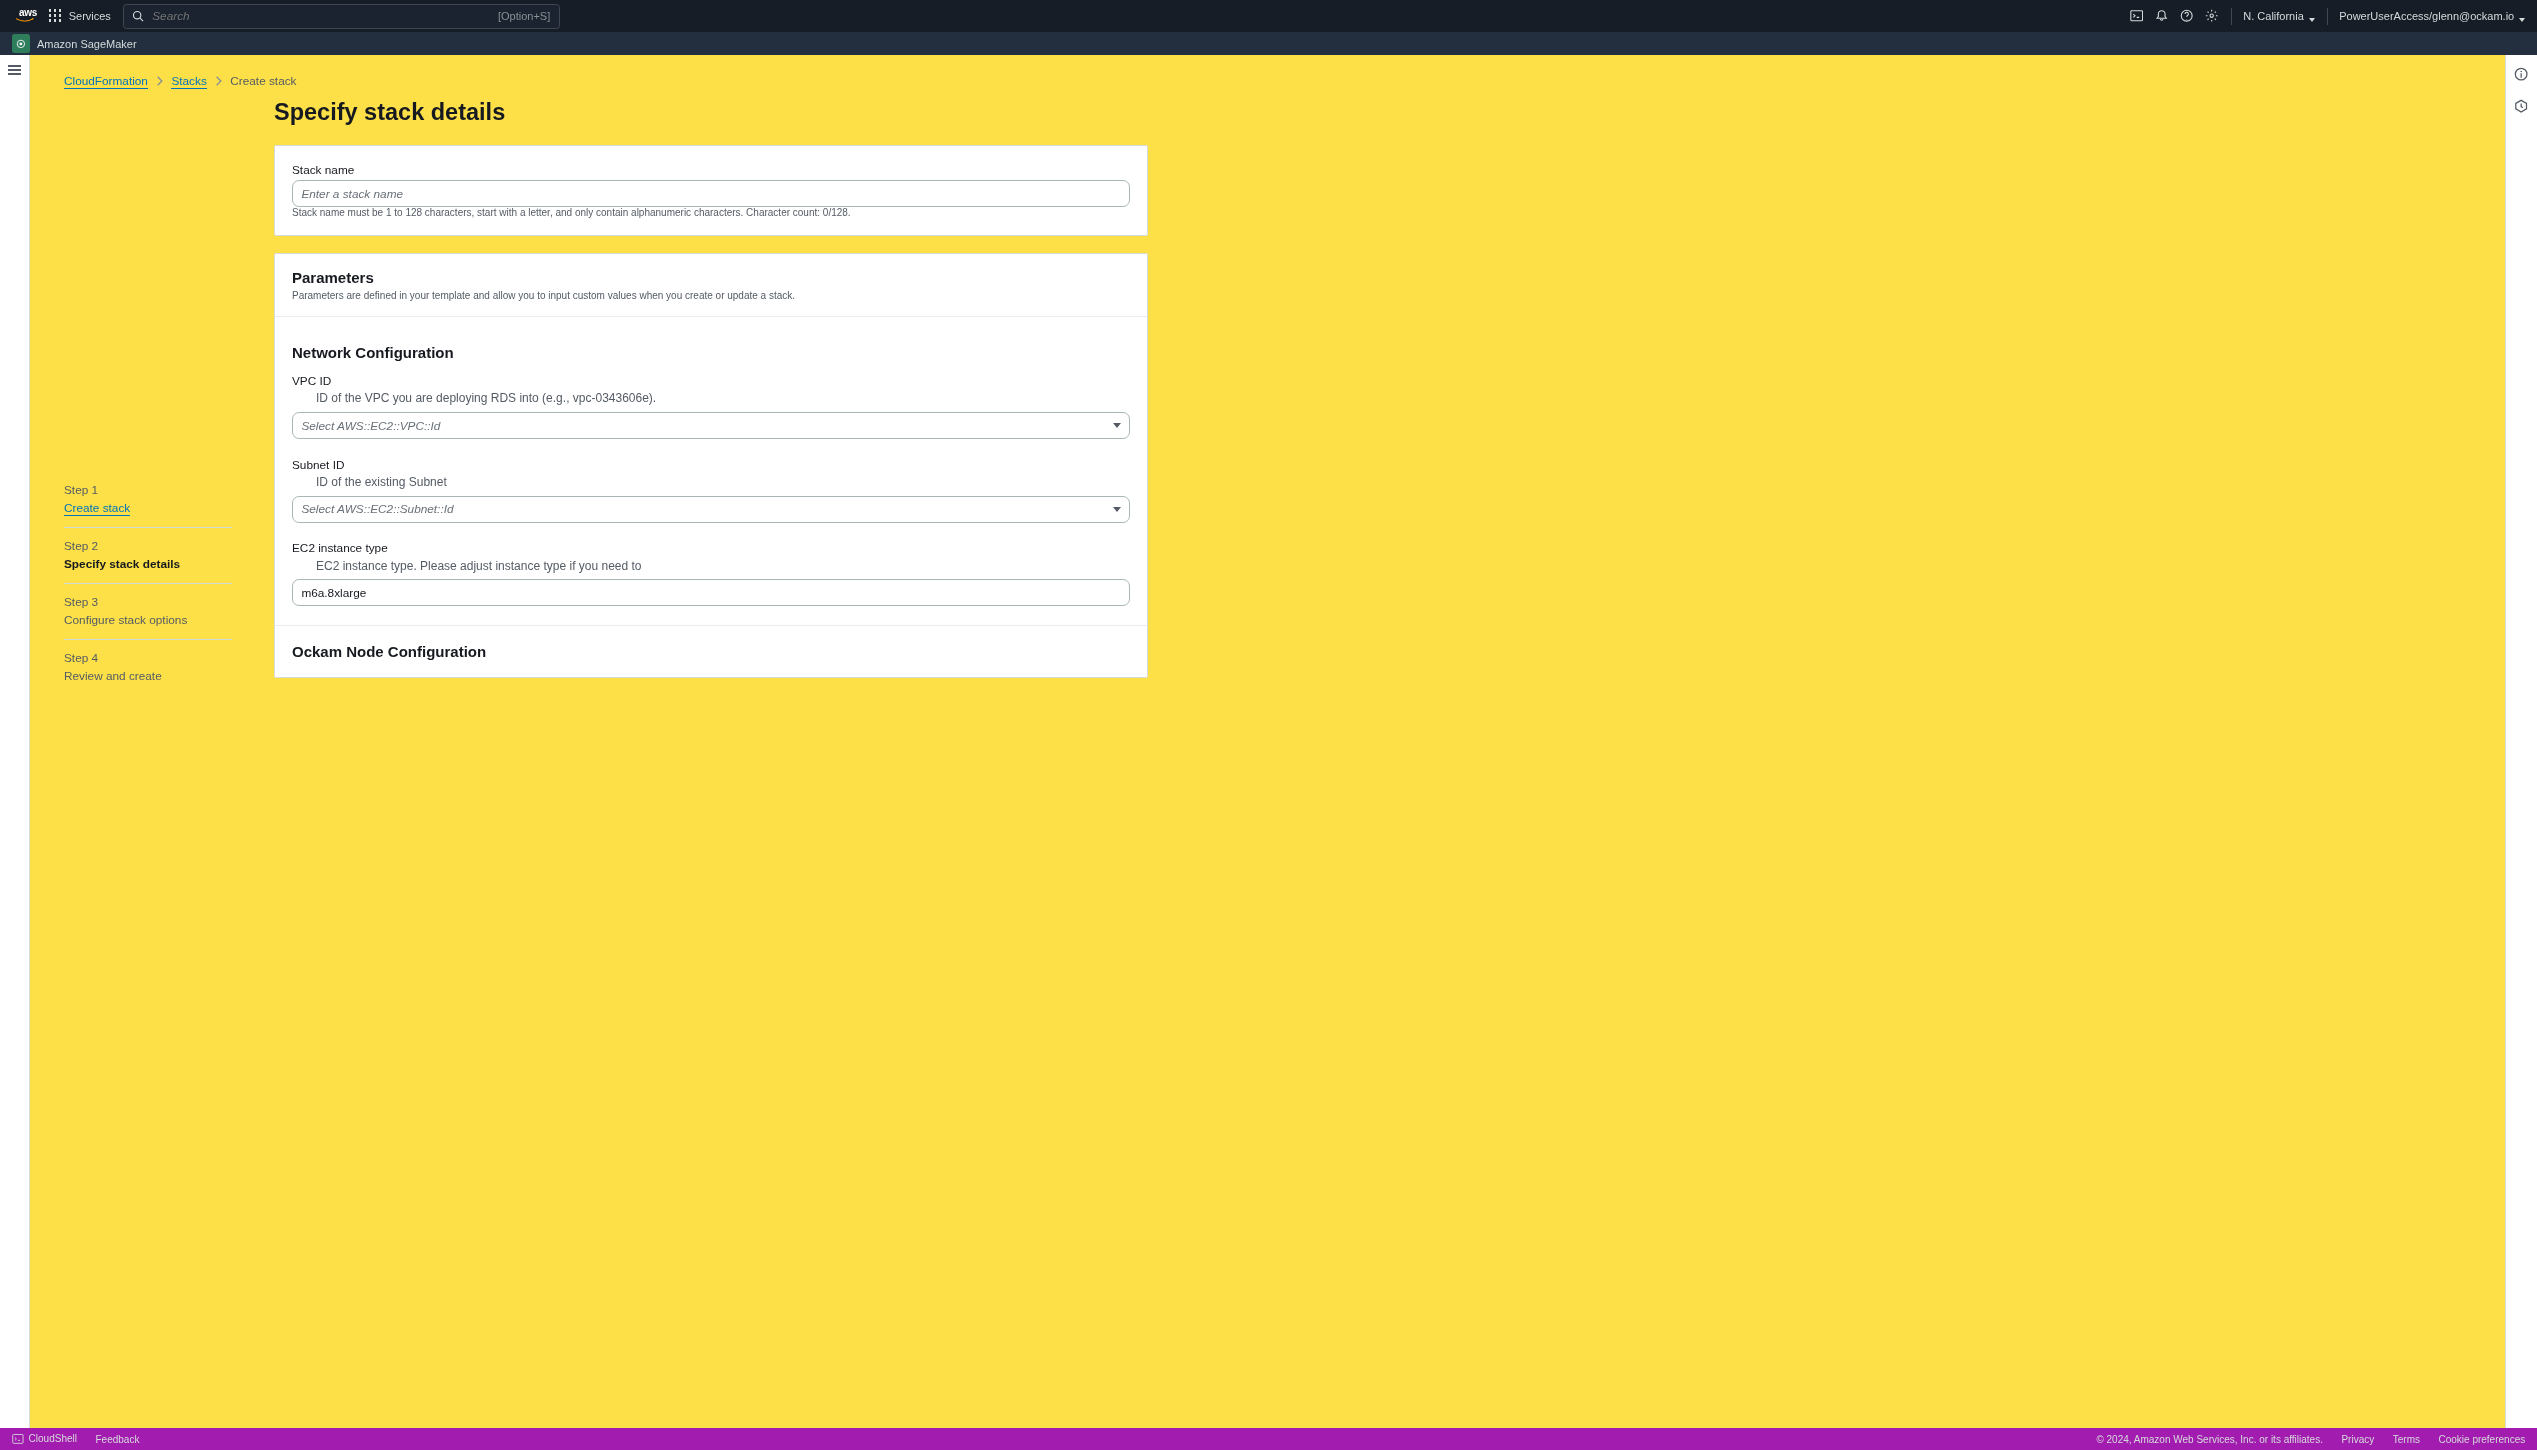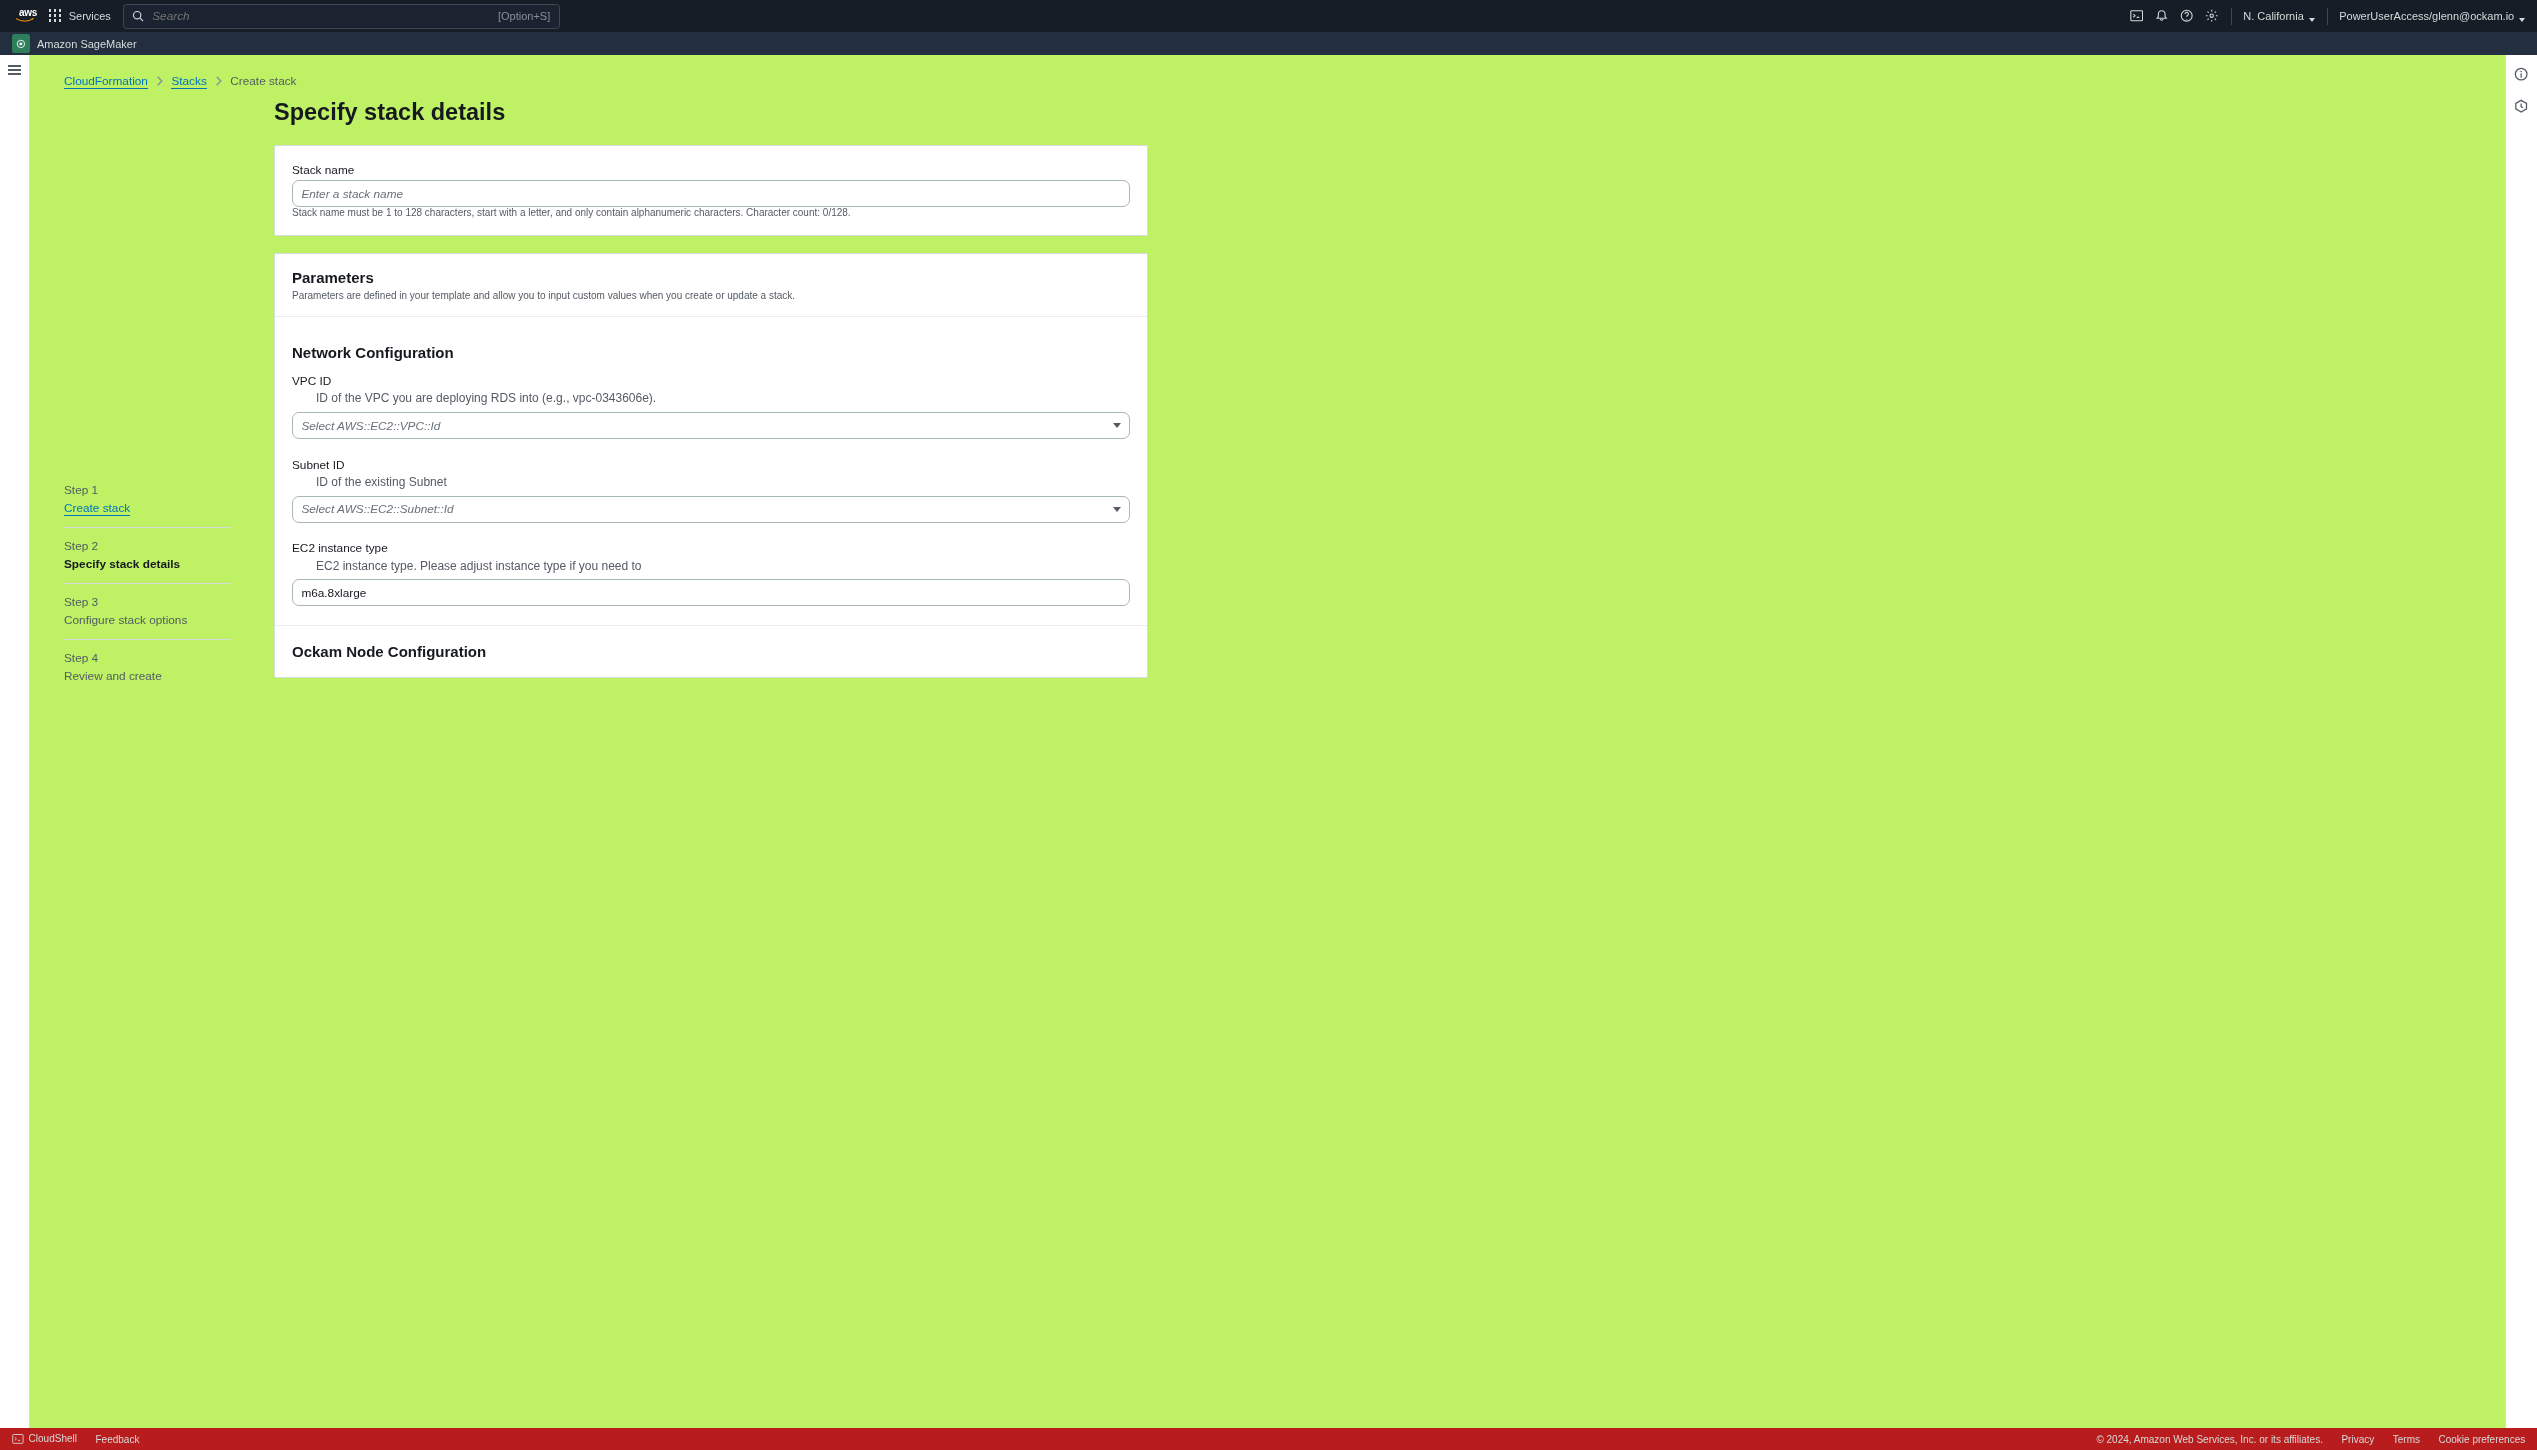--- a/index.html
+++ b/index.html
@@ -47,21 +47,21 @@
   display:flex; align-items:center; padding:0 11.8px; gap:6.7px; color:#d5dbdb; font-size:11px;
 }
 .sm-badge { width:18.5px; height:18.5px; background:#2e7d5b; border-radius:2.5px; display:flex; align-items:center; justify-content:center; }
 .sm-badge svg { width:11.8px; height:11.8px; }
 
 .main-wrap { display:flex; height: calc(100vh - 32px - 23px - 22px); }
 .left-rail { width:30px; background:#fff; border-right:0.8px solid #d5dbdb; display:flex; justify-content:center; padding-top:10px; }
 .hamburger { width:13.4px; display:flex; flex-direction:column; gap:2.5px; cursor:pointer; }
 .hamburger span { height:1.7px; background:#545b64; }
 
-.content-area { flex:1; overflow:auto; padding: 18.5px 50px 0 34px; background:#bef264; }
+.content-area { flex:1; overflow:auto; padding: 18.5px 50px 0 34px; background:#fde047; }
 
 .breadcrumbs { display:flex; align-items:center; gap:8.4px; font-size:11.8px; margin-bottom:15px; }
 .breadcrumbs a { color:#0073bb; text-decoration:none; border-bottom:0.8px solid #0073bb; padding-bottom:0.8px; cursor:pointer;}
 .breadcrumbs .chev { color:#879196; }
 .breadcrumbs .current { color:#545b64; }
 
 .layout-cols { display:flex; gap:42px; align-items:flex-end; }
 .wizard-nav { width:168px; padding-top:3.4px; }
 .wizard-step { padding:11.8px 0; border-bottom:0.8px solid #d5dbdb; }
 .wizard-step:last-child { border-bottom:none; }
@@ -93,21 +93,21 @@
 .select-caret { width:0; height:0; border-left:4.2px solid transparent; border-right:4.2px solid transparent; border-top:5px solid #545b64; }
 
 .section-sub { font-size:15px; font-weight:700; margin:10px 0 13.4px 0; }
 .section-divider { height:0.8px; background:#eaeded; margin:0 -17px 17px -17px; }
 .field-group { margin-bottom:18.5px; }
 
 .right-rail { width:32px; border-left:0.8px solid #d5dbdb; background:#fff; display:flex; flex-direction:column; align-items:center; padding-top:11.8px; gap:15px; }
 .right-rail svg { width:14.3px; height:14.3px; color:#545b64; }
 
 .footer {
-  height:22px; background:#b91c1c; display:flex; align-items:center; padding:0 11.8px;
+  height:22px; background:#a21caf; display:flex; align-items:center; padding:0 11.8px;
   color:#d5dbdb; font-size:10px; gap:18.5px;
 }
 .footer .cloudshell { display:flex; align-items:center; gap:5px; cursor:pointer;}
 .footer-spacer { flex:1; }
 .footer a { color:#d5dbdb; text-decoration:none; cursor:pointer;}
 </style>
 </head>
 <body>
 
 <div class="topbar">

